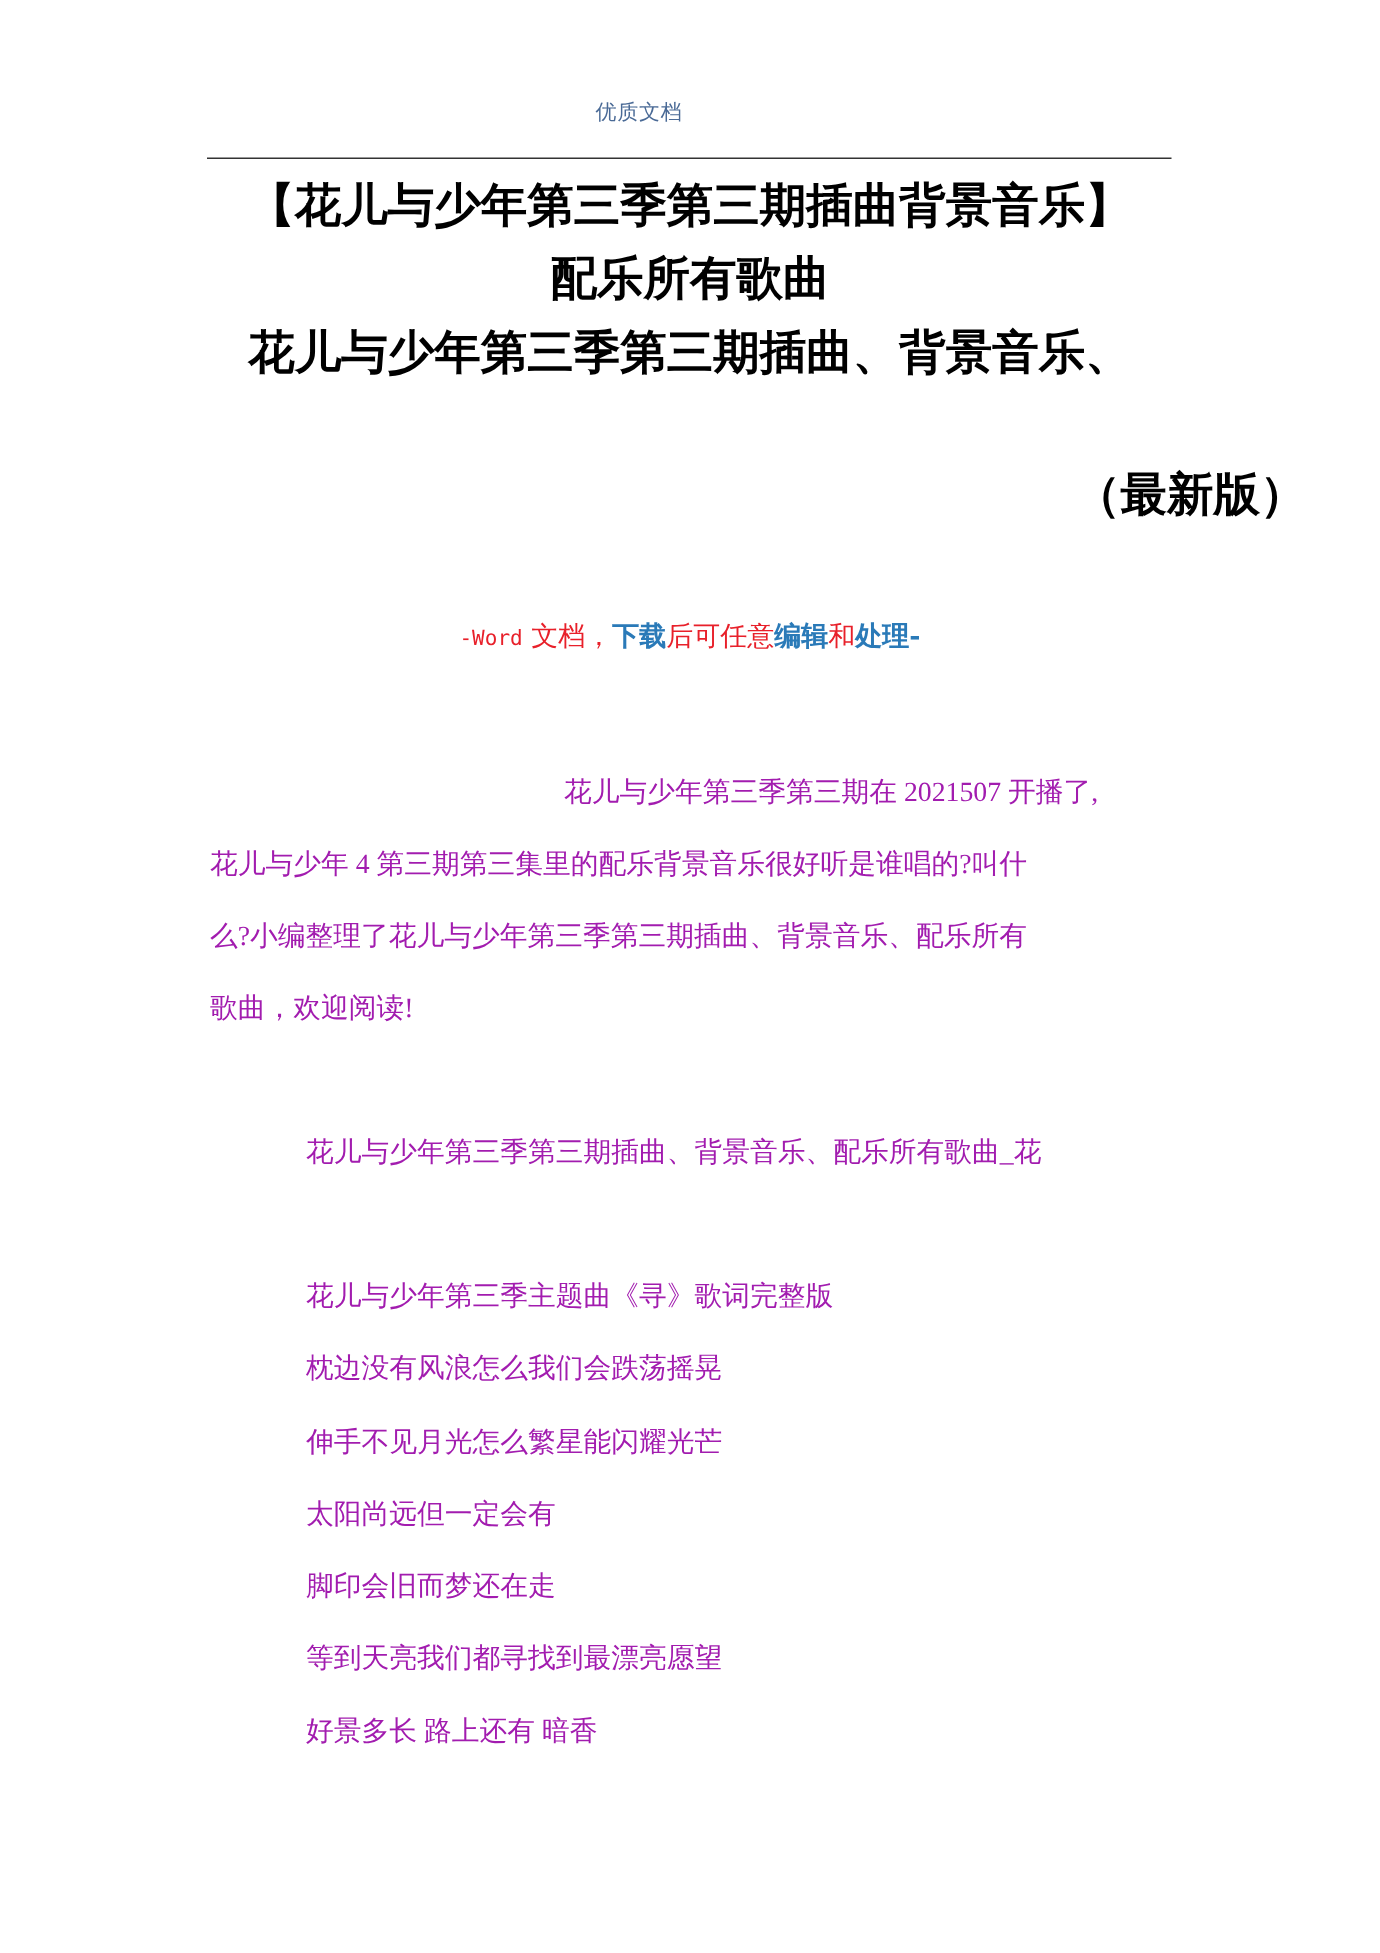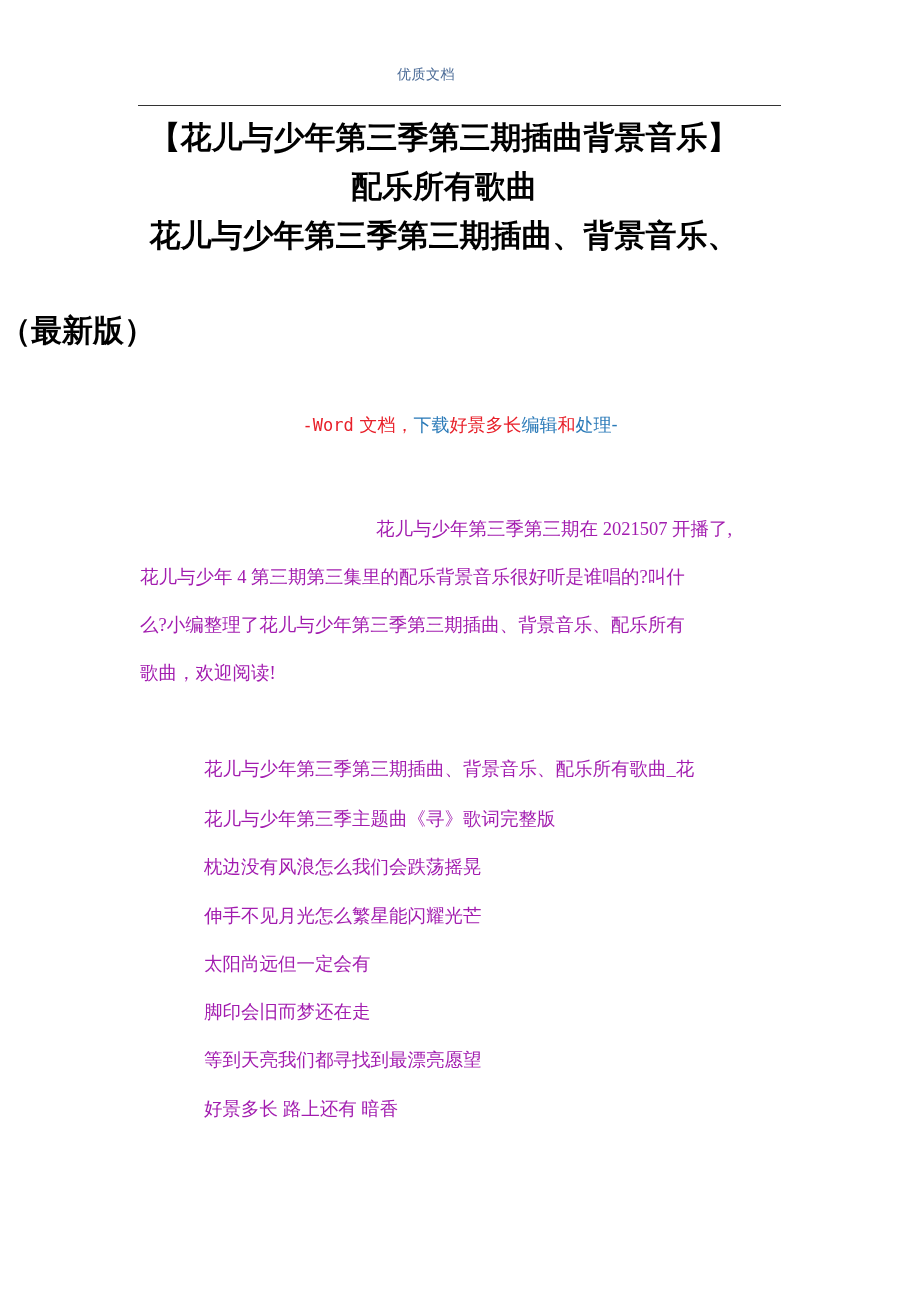--- a/index.html
+++ b/index.html
@@ -3,59 +3,59 @@
 <meta charset="utf-8">
 <style>
   html, body { margin: 0; padding: 0; background: #ffffff; }
   body { width: 920px; height: 1302px; position: relative; overflow: hidden;
          font-family: "DejaVu Serif", "Liberation Serif", serif; color: #111; }
   .page { position: absolute; left: 0; top: 0; width: 920px; height: 1302px; background: #fff; }
   .header-label { position: absolute; top: 66px; left: 0; width: 852px; text-align: center;
          font-size: 14px; color: #4a6a96; letter-spacing: 0.5px; }
   .header-rule { position: absolute; top: 105px; left: 138px; width: 643px; height: 0;
          border-top: 1px solid #333; }
-  .title { position: absolute; top: 113px; left: 104px; width: 680px; text-align: center;
+  .title { position: absolute; top: 113px; left: 120px; width: 680px; text-align: center;
          font-family: "DejaVu Serif", "Liberation Serif", serif; font-weight: bold;
          font-size: 31px; line-height: 49px; color: #000; }
   .title-line { display: block; white-space: nowrap; }
-  .subtitle { position: absolute; top: 305px; left: 0; width: 871px; text-align: left;
+  .subtitle { position: absolute; top: 305px; left: 0; width: 871px; text-align: right;
          font-weight: bold; font-size: 31px; line-height: 50px; color: #000; }
   .notice { position: absolute; top: 412px; left: 0; width: 920px; text-align: center;
          font-size: 18px; line-height: 26px; white-space: nowrap; }
-  .notice .mono { font-family: "DejaVu Sans Mono", "Liberation Mono", monospace; font-size: 17px; }
+  .notice .mono { font-family: "DejaVu Sans Mono", "Liberation Mono", monospace; font-size: 14px; }
   .red { color: #e8202a; }
-  .blue { color: #2a7ab8; }
+  .blue { color: #2a7ab8; font-weight: bold; }
   .body { position: absolute; left: 140px; width: 650px; font-size: 18.5px; color: #a21caf;
          font-family: Liberation Serif, serif; }
   .para1 { top: 505px; line-height: 48px; }
   .para1 .indent-first { display: block; padding-left: 236px; white-space: nowrap; }
   .line { display: block; white-space: nowrap; }
   .para2 { top: 745px; line-height: 48px; }
   .para2 .indent { padding-left: 64px; }
-  .lyrics { position: absolute; left: 204px; top: 795px; font-size: 18.5px; line-height: 48.3px; }
+  .lyrics { position: absolute; left: 204px; top: 841px; font-size: 18.5px; line-height: 48.3px; }
   .lyrics .line { white-space: pre; }
 </style>
 </head>
 <body>
 
 <div class="page">
 
   <div class="header-label">优质文档</div>
   <div class="header-rule"></div>
 
   <div class="title">
     <span class="title-line">【花儿与少年第三季第三期插曲背景音乐】</span>
     <span class="title-line">配乐所有歌曲</span>
     <span class="title-line">花儿与少年第三季第三期插曲、背景音乐、</span>
   </div>
 
   <div class="subtitle">（最新版）</div>
 
   <div class="notice">
-    <span class="red mono">-Word</span><span class="red"> 文档，</span><span class="blue">下载</span><span class="red">好景多长</span><span class="blue">编辑</span><span class="red">和</span><span class="blue">处理-</span>
+    <span class="red mono">-Word</span><span class="red"> 文档，</span><span class="blue">下载</span><span class="red">后可任意</span><span class="blue">编辑</span><span class="red">和</span><span class="blue">处理-</span>
   </div>
 
   <div class="body para1">
     <span class="indent-first">花儿与少年第三季第三期在 2021507 开播了,</span>
     <span class="line">花儿与少年 4 第三期第三集里的配乐背景音乐很好听是谁唱的?叫什</span>
     <span class="line">么?小编整理了花儿与少年第三季第三期插曲、背景音乐、配乐所有</span>
     <span class="line">歌曲，欢迎阅读!</span>
   </div>
 
   <div class="body para2">

